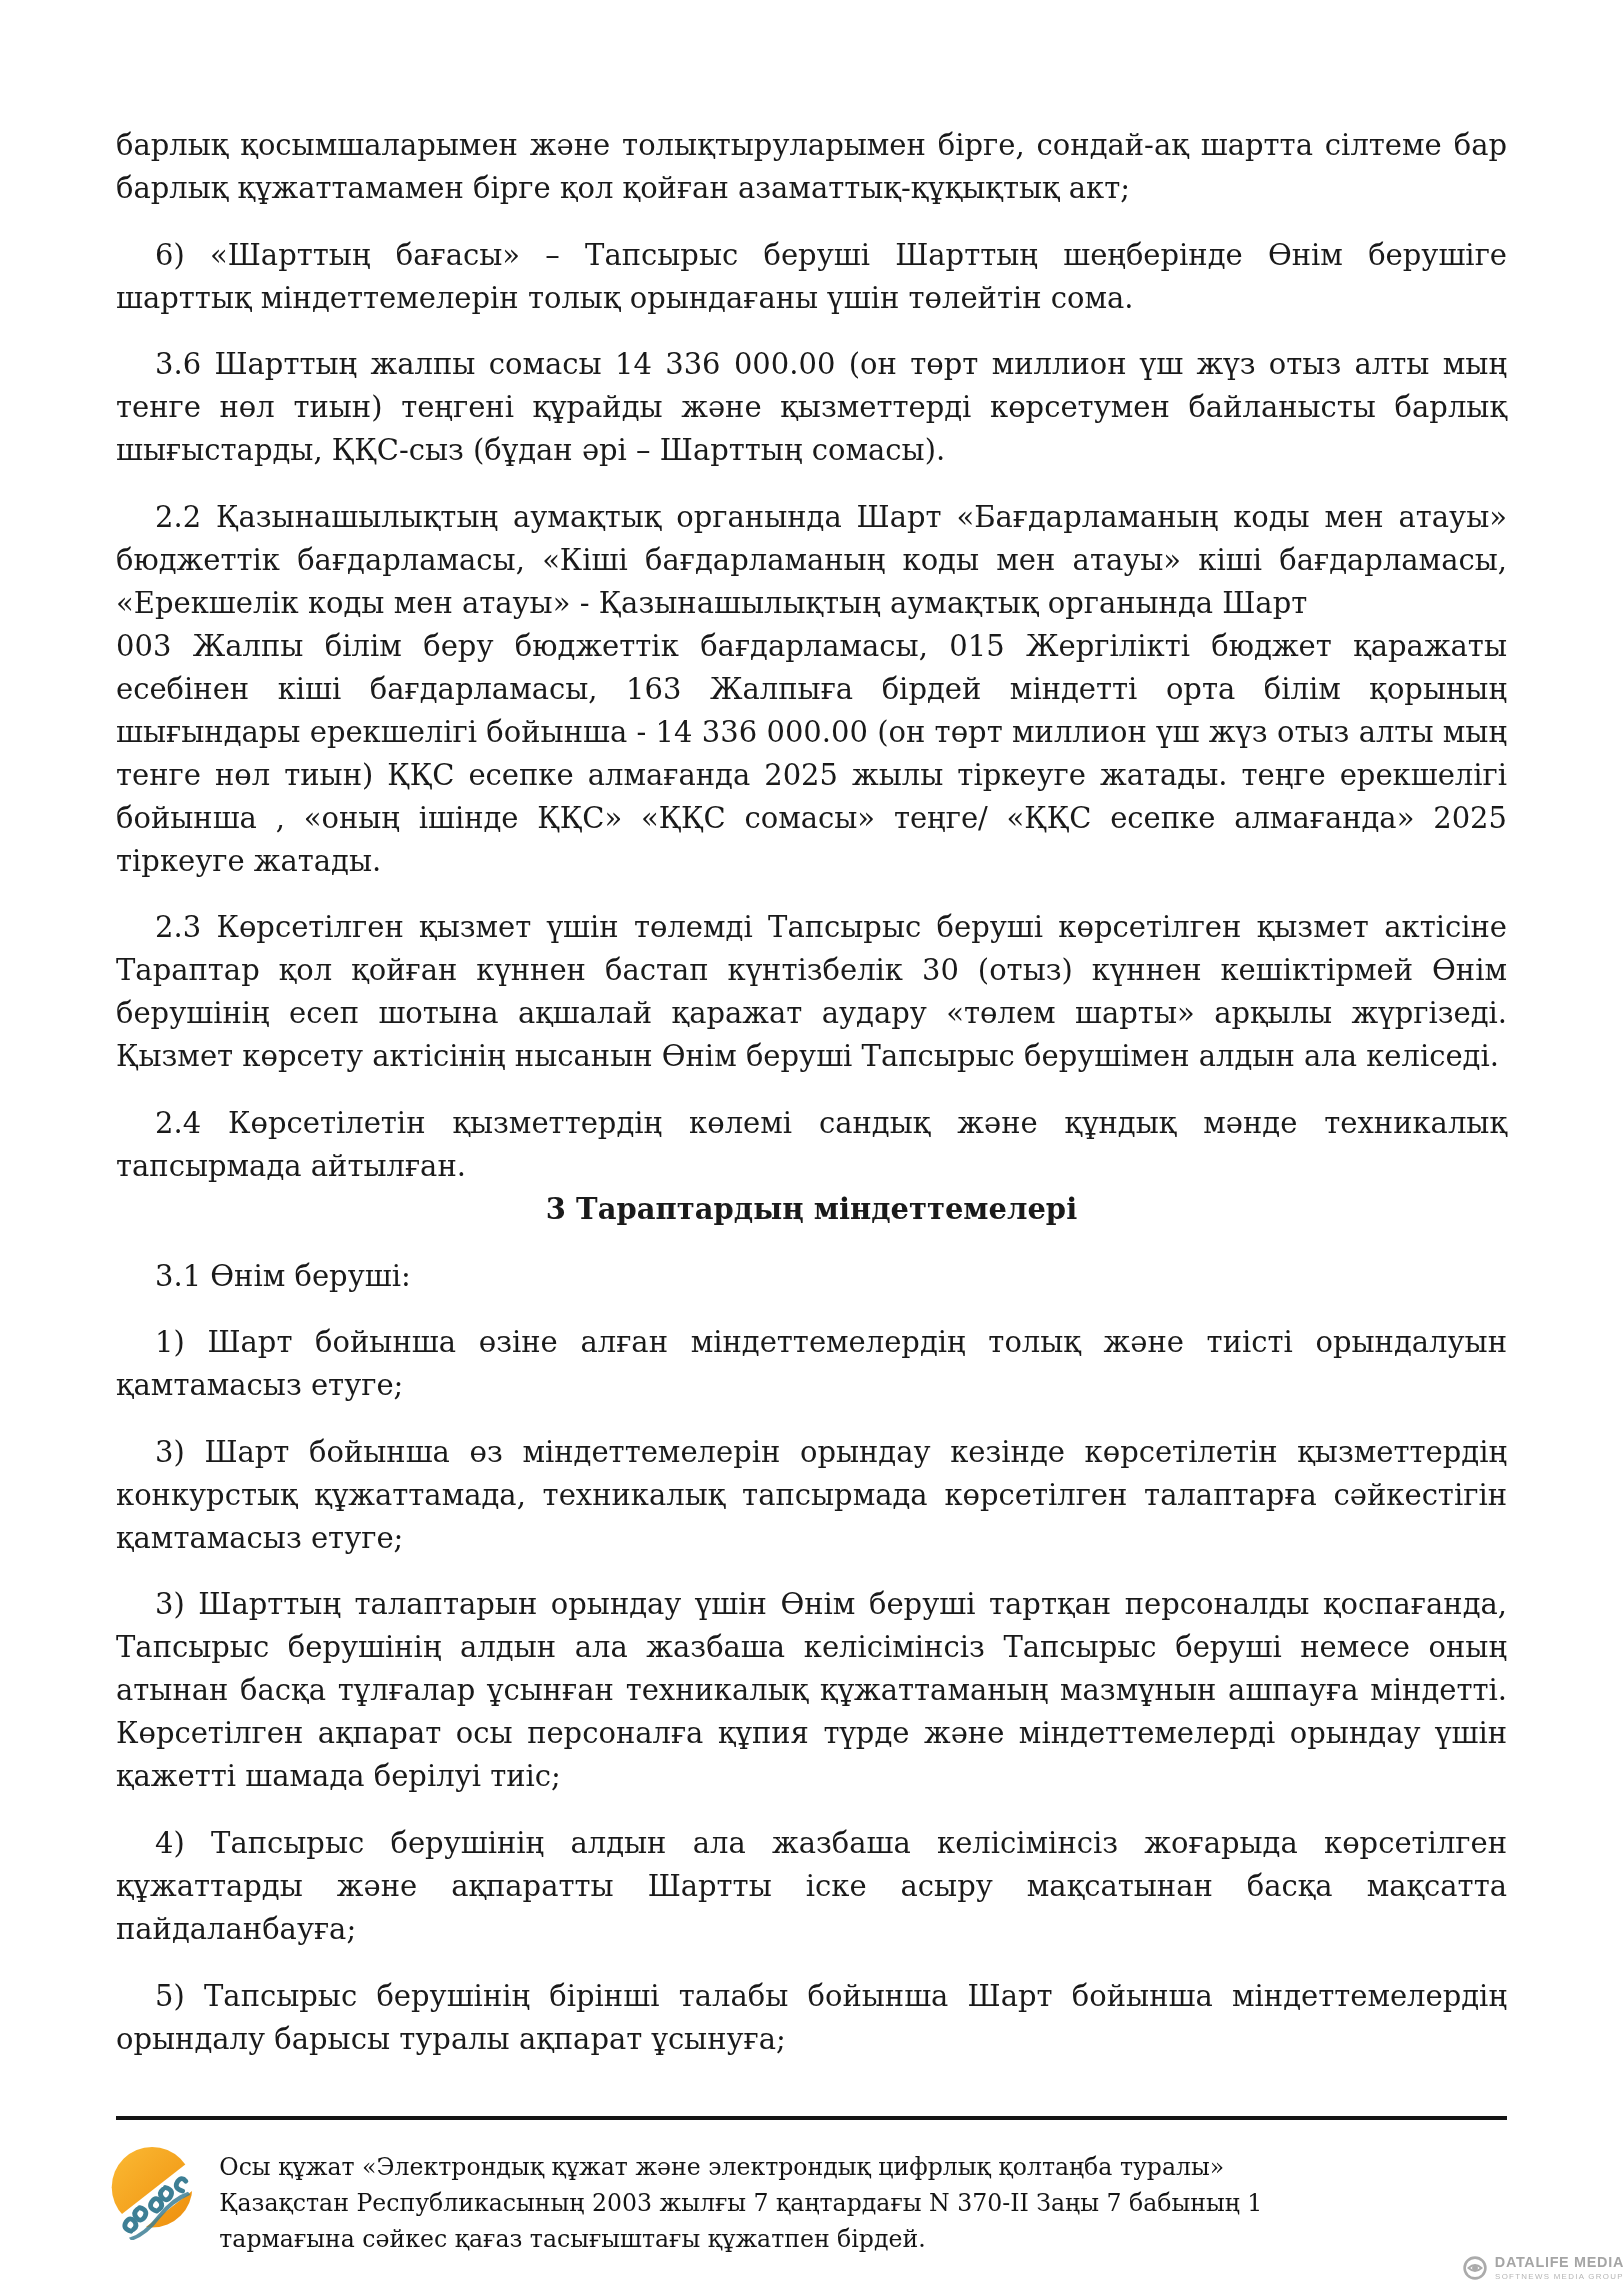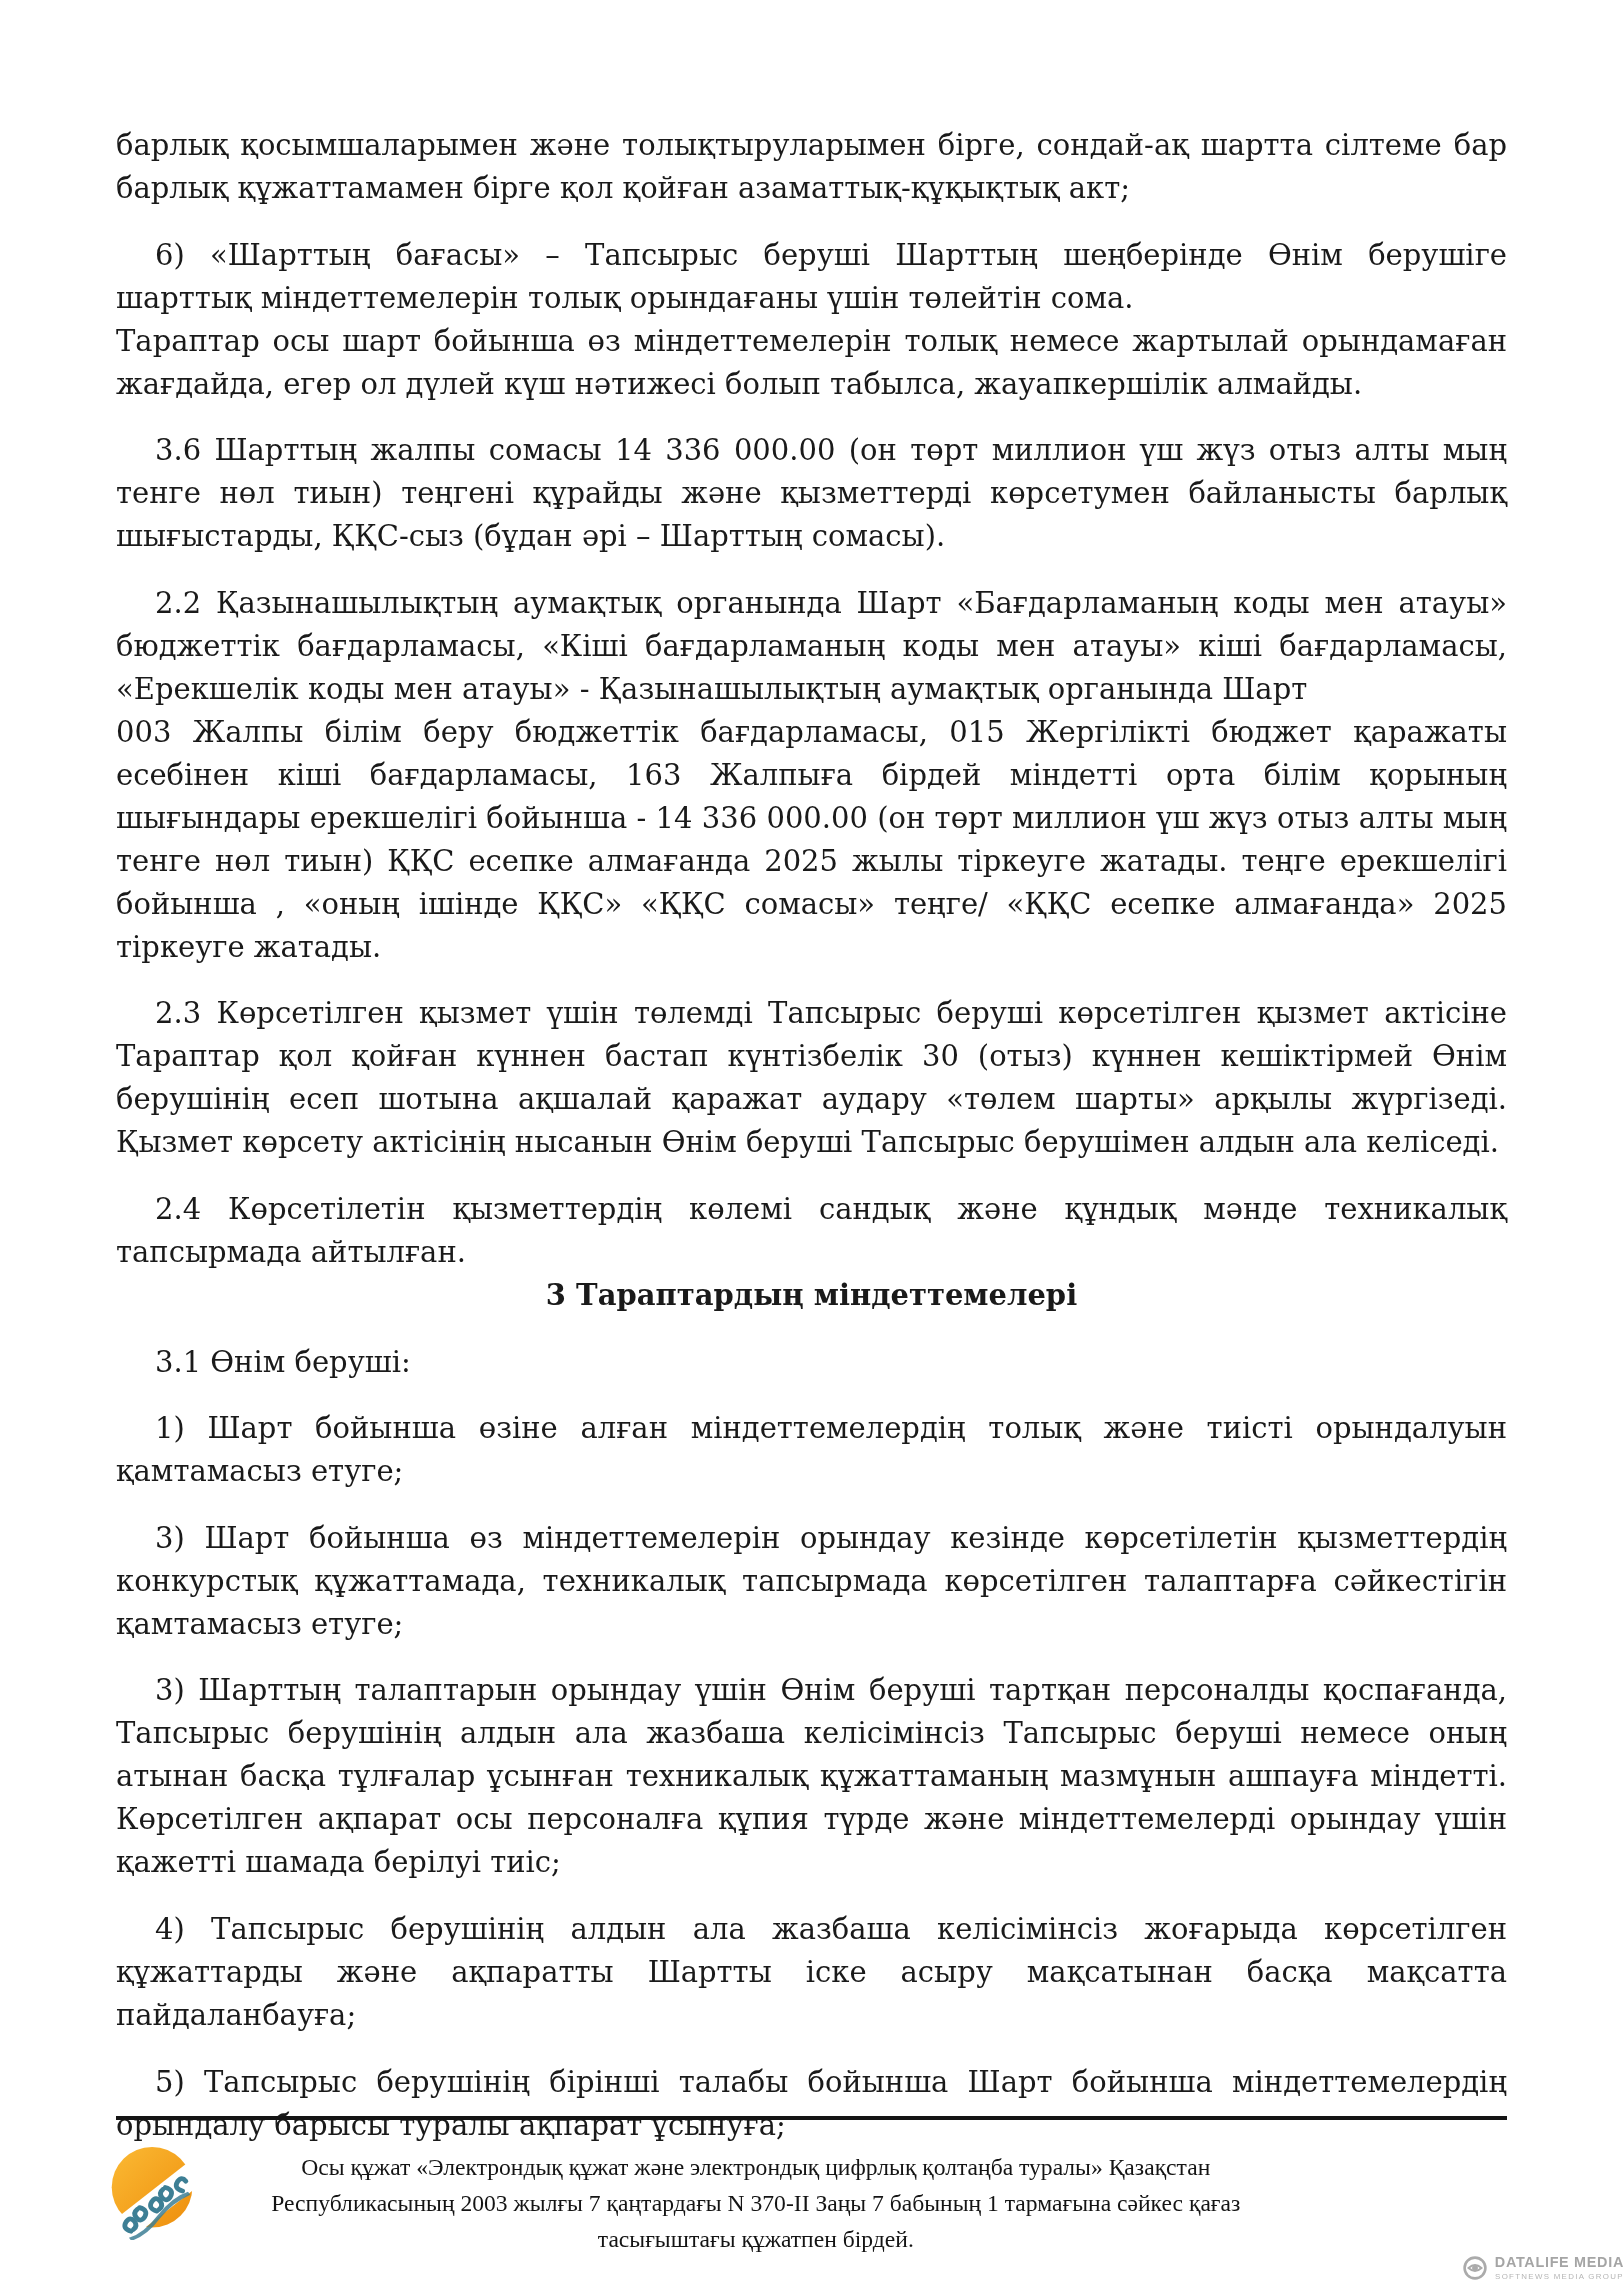--- a/index.html
+++ b/index.html
@@ -13,40 +13,39 @@
   }
   .para{margin:23.6px 0 0 0;text-indent:39px;}
   .para.first{margin-top:0;}
   .para.no-indent{text-indent:0;}
   .para.no-gap{margin-top:0;}
   .heading{margin:0 0 7.9px 0;font-weight:bold;text-align:center;text-indent:0;}
   .rule{position:absolute;left:116px;width:1391px;top:2116px;height:3.9px;background:#151515;}
   .footer{position:absolute;left:105px;top:2144px;display:flex;align-items:flex-start;gap:18.3px;}
   .footer-logo{width:96px;height:96px;flex:none;}
   .footer-text{
-    font-size:23.6px;line-height:36px;width:1073px;text-align:center;
-    color:#141414;padding-top:5.2px;font-family:Liberation Serif, serif;
+    font-size:23.6px;line-height:36px;width:1073px;text-align:left;
+    color:#141414;padding-top:5.2px;
   }
   .watermark{
     position:absolute;right:13px;top:2255px;display:flex;align-items:center;gap:6.5px;
     font-family:"Liberation Sans", sans-serif;
   }
   .wm-icon{width:26px;height:26px;flex:none;}
   .wm-title{font-size:14.4px;font-weight:bold;letter-spacing:0.7px;color:#a5a5a5;line-height:15.7px;}
   .wm-sub{font-size:7.9px;letter-spacing:1.3px;color:#b6b6b6;line-height:9.2px;margin-top:0.7px;text-align:center;}
 </style>
 </head>
 <body>
 
 <div class="page">
 
   <div class="content">
     <div class="para first no-indent">барлық қосымшаларымен және толықтыруларымен бірге, сондай-ақ шартта сілтеме бар барлық құжаттамамен бірге қол қойған азаматтық-құқықтық акт;</div>
     <div class="para">6) «Шарттың бағасы» – Тапсырыс беруші Шарттың шеңберінде Өнім берушіге шарттық міндеттемелерін толық орындағаны үшін төлейтін сома.</div>
-    <div class="para no-indent no-gap">Тараптар осы шарт бойынша өз міндеттемелерін толық немесе жартылай орындамаған жағдайда, егер ол дүлей күш нәтижесі болып табылса, жауапкершілік алмайды.</div>
     <div class="para">3.6 Шарттың жалпы сомасы 14 336 000.00 (он төрт миллион үш жүз отыз алты мың тенге нөл тиын) теңгені құрайды және қызметтерді көрсетумен байланысты барлық шығыстарды, ҚҚС-сыз (бұдан әрі – Шарттың сомасы).</div>
     <div class="para">2.2 Қазынашылықтың аумақтық органында Шарт «Бағдарламаның коды мен атауы» бюджеттік бағдарламасы, «Кіші бағдарламаның коды мен атауы» кіші бағдарламасы, «Ерекшелік коды мен атауы» - Қазынашылықтың аумақтық органында Шарт</div>
     <div class="para no-indent no-gap">003 Жалпы білім беру бюджеттік бағдарламасы, 015 Жергілікті бюджет қаражаты есебінен кіші бағдарламасы, 163 Жалпыға бірдей міндетті орта білім қорының шығындары ерекшелігі бойынша - 14 336 000.00 (он төрт миллион үш жүз отыз алты мың тенге нөл тиын) ҚҚС есепке алмағанда 2025 жылы тіркеуге жатады. теңге ерекшелігі бойынша , «оның ішінде ҚҚС» «ҚҚС сомасы» теңге/ «ҚҚС есепке алмағанда» 2025 тіркеуге жатады.</div>
     <div class="para">2.3 Көрсетілген қызмет үшін төлемді Тапсырыс беруші көрсетілген қызмет актісіне Тараптар қол қойған күннен бастап күнтізбелік 30 (отыз) күннен кешіктірмей Өнім берушінің есеп шотына ақшалай қаражат аудару «төлем шарты» арқылы жүргізеді. Қызмет көрсету актісінің нысанын Өнім беруші Тапсырыс берушімен алдын ала келіседі.</div>
     <div class="para">2.4 Көрсетілетін қызметтердің көлемі сандық және құндық мәнде техникалық тапсырмада айтылған.</div>
     <div class="heading">3 Тараптардың міндеттемелері</div>
     <div class="para">3.1 Өнім беруші:</div>
     <div class="para">1) Шарт бойынша өзіне алған міндеттемелердің толық және тиісті орындалуын қамтамасыз етуге;</div>
     <div class="para">3) Шарт бойынша өз міндеттемелерін орындау кезінде көрсетілетін қызметтердің конкурстық құжаттамада, техникалық тапсырмада көрсетілген талаптарға сәйкестігін қамтамасыз етуге;</div>
     <div class="para">3) Шарттың талаптарын орындау үшін Өнім беруші тартқан персоналды қоспағанда, Тапсырыс берушінің алдын ала жазбаша келісімінсіз Тапсырыс беруші немесе оның атынан басқа тұлғалар ұсынған техникалық құжаттаманың мазмұнын ашпауға міндетті. Көрсетілген ақпарат осы персоналға құпия түрде және міндеттемелерді орындау үшін қажетті шамада берілуі тиіс;</div>

